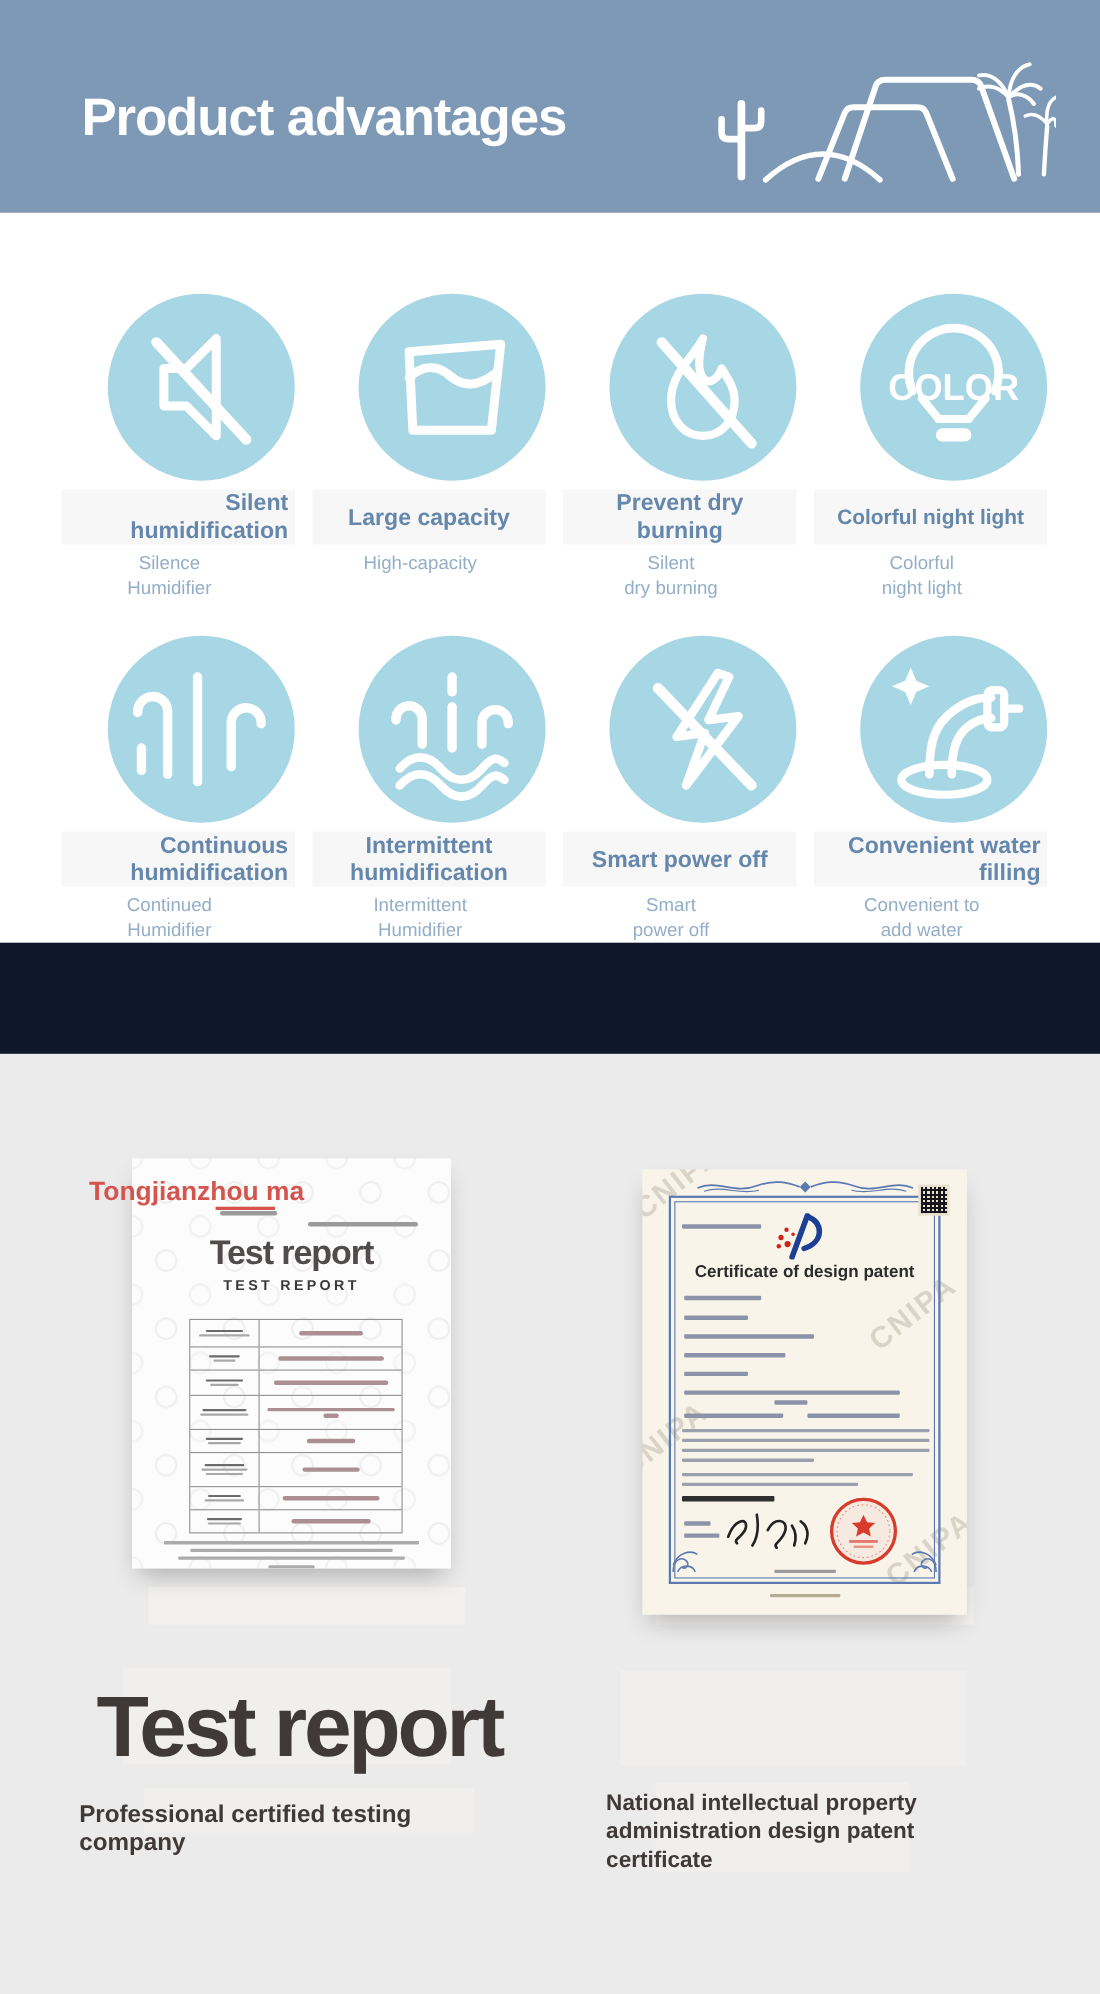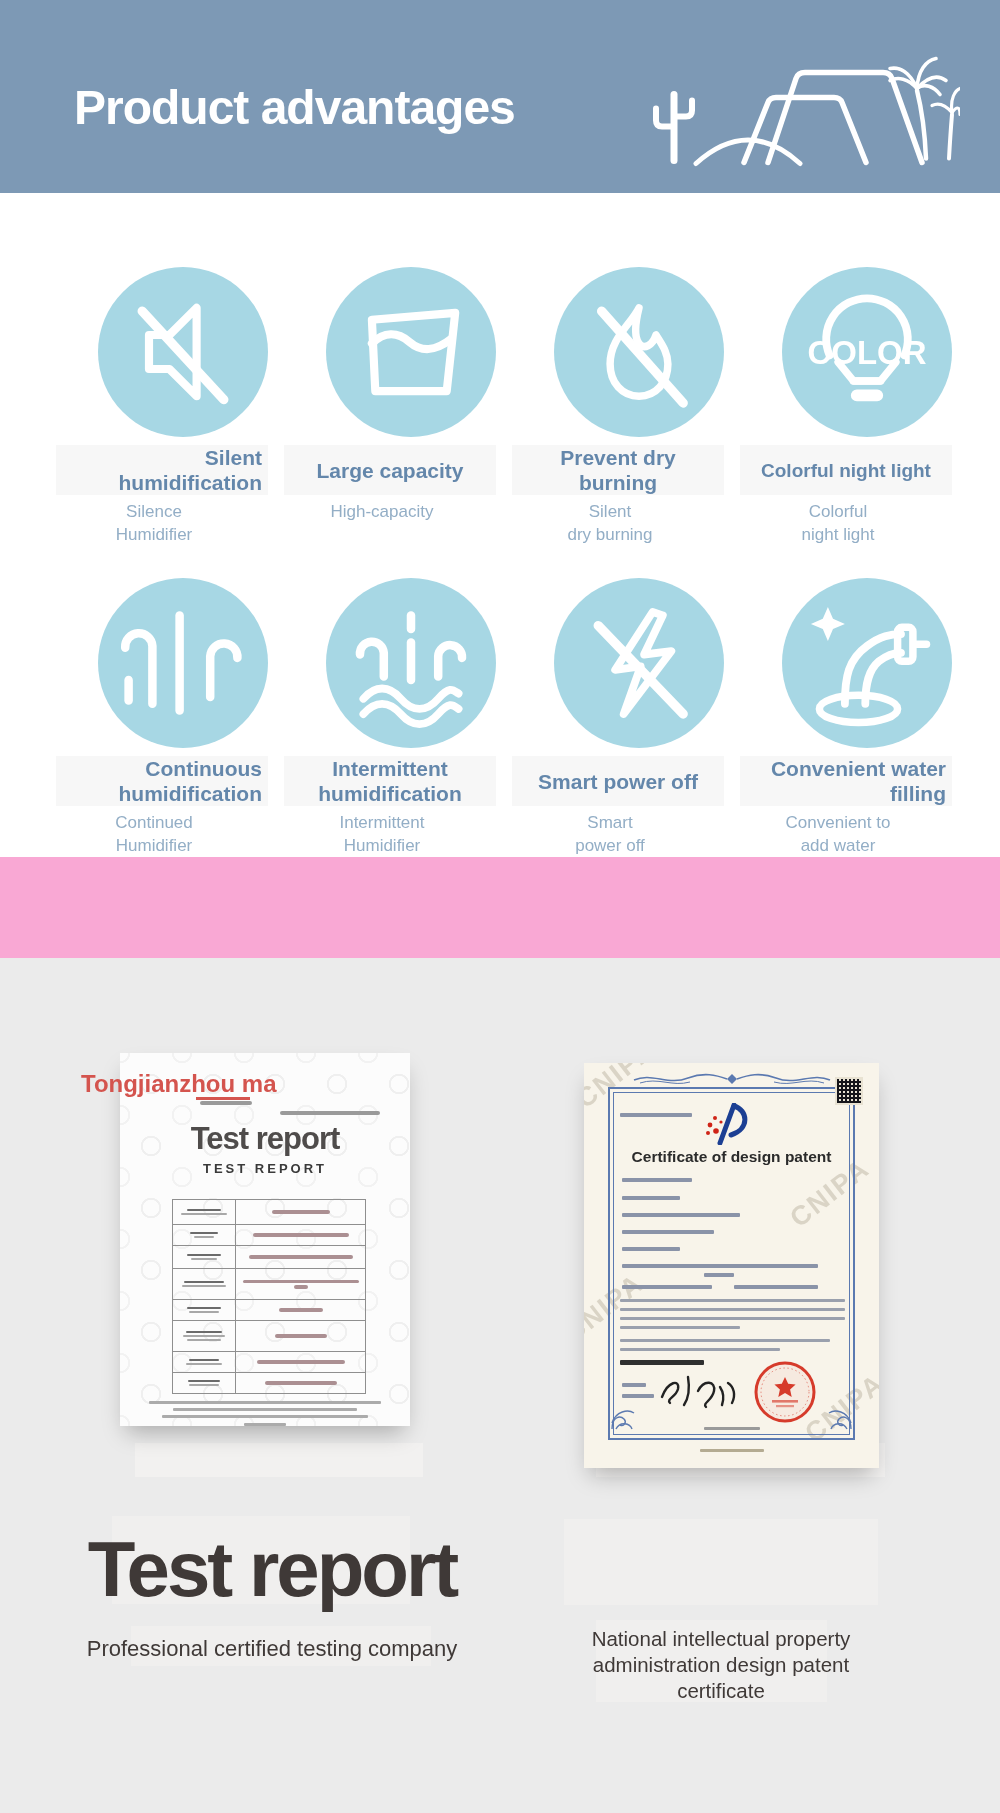--- a/index.html
+++ b/index.html
@@ -1,16 +1,16 @@
 <!DOCTYPE html>
 <html><head>
 <meta charset="utf-8">
 <style>
   html,body{margin:0;padding:0;background:#fff;}
-  .page{position:relative;width:1000px;height:1813px;overflow:hidden;background:#f9a8d4;
+  .page{position:relative;width:1000px;height:1813px;overflow:hidden;background:#0f172a;
         font-family:"Liberation Sans","DejaVu Sans",sans-serif;}
 
   
   .header{position:relative;width:100%;height:193px;background:#7d99b5;}
   .header h1{position:absolute;left:74px;top:84px;margin:0;font-size:48px;line-height:1;
              letter-spacing:-1px;font-weight:bold;color:#ffffff;}
   .desert{position:absolute;right:40px;top:28px;}
 
   
   .adv-section{padding:74px 40px 0 40px;background:#fff;}
@@ -75,21 +75,21 @@
       background-image:repeating-linear-gradient(0deg,#15151a 0 2px,transparent 2px 4px),
                        repeating-linear-gradient(90deg,#15151a 0 2px,#e8e2d2 2px 4px);}
   .wm{position:absolute;font-weight:bold;color:rgba(140,130,105,.28);transform:rotate(-38deg);
       font-size:27px;letter-spacing:2px;}
   .bottom-flourish{position:absolute;}
 
   
   .big-heading{position:absolute;font-weight:bold;color:#3f3937;text-align:center;z-index:2;}
   .bh-left{left:77px;top:572px;width:390px;font-size:78px;letter-spacing:-3px;line-height:1;}
   .bh-right{left:536px;top:592px;width:370px;font-size:41px;letter-spacing:-1px;line-height:1;}
-  .caption{position:absolute;font-weight:normal;color:#3f3937;text-align:center;white-space:pre-line;z-index:2;}
+  .caption{position:absolute;font-weight:bold;color:#3f3937;white-space:pre-line;z-index:2;}
   .cap-left{left:72px;top:678px;width:400px;font-size:22px;}
   .cap-right{left:551px;top:668px;width:340px;font-size:20.5px;line-height:26px;}
 </style>
 </head>
 <body>
 
 <div class="page">
 
   <div class="header">
     <h1>Product advantages</h1>

